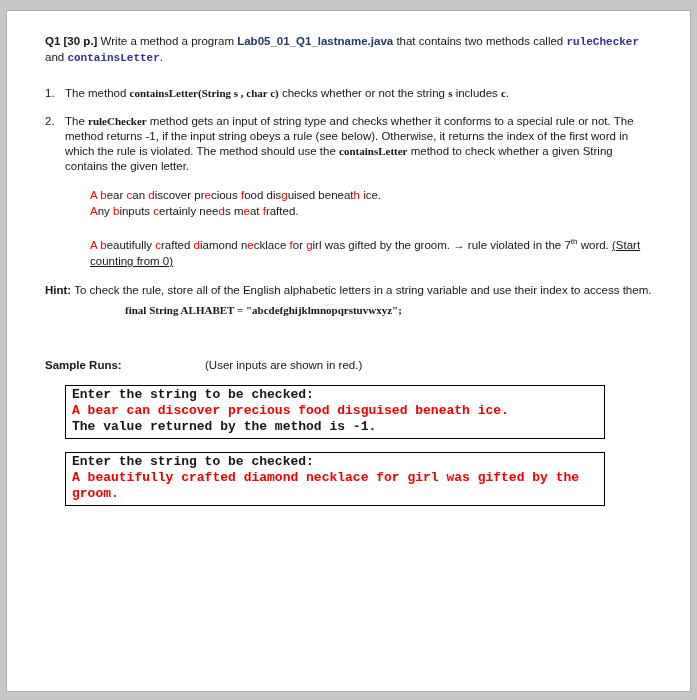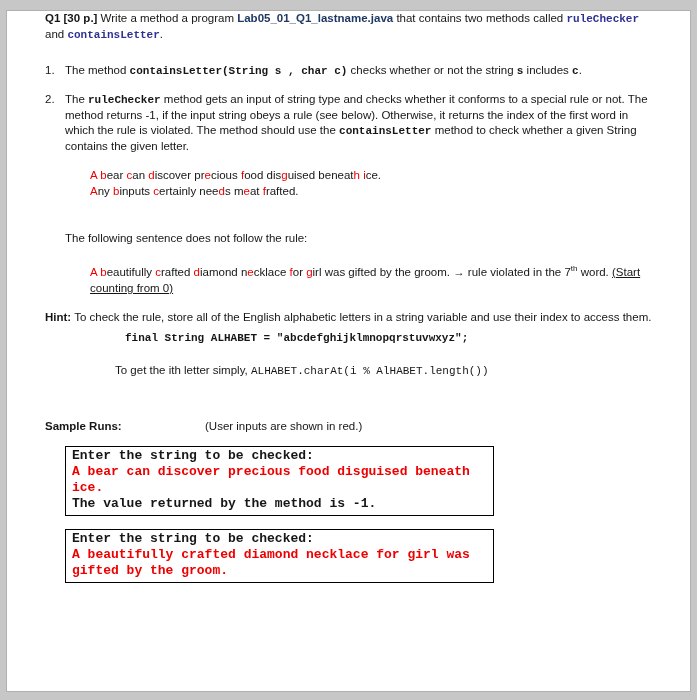--- a/index.html
+++ b/index.html
@@ -1,40 +1,40 @@
 <!DOCTYPE html>
 <html style="--red: #ee0000; --navy: #1f3864; --blue: #2e3192; --paper: #ffffff; --frame: #c7c7c7;"><head>
 <meta charset="utf-8">
 <style>
   *{box-sizing:border-box;margin:0;padding:0}
   html,body{width:697px;height:700px}
   body{background:var(--frame,#c7c7c7);font-family:"Liberation Sans",sans-serif;font-size:11.5px;color:#161616;position:relative;overflow:hidden}
   .paper{position:absolute;top:10px;left:6px;right:6px;bottom:8px;background:var(--paper,#ffffff);border:1px solid #b0b0b0}
-  .content{padding:0 34px 0 38px;line-height:15px}
+  .content{padding:23px 34px 0 38px;line-height:15px}
   .para{margin:0}
   .b{font-weight:700}
   .i{font-style:italic}
   .u{text-decoration:underline}
   .red{color:var(--red,#e00000)}
   .navy{color:var(--navy,#1f3864);font-weight:700}
-  .code{font-family:Liberation Mono, monospace;font-weight:700;font-size:11px}
+  .code{font-family:Liberation Serif, serif;font-weight:700;font-size:11px}
   .codeblue{font-family:"Liberation Mono","DejaVu Sans Mono",monospace;font-weight:700;font-size:11px;color:var(--blue,#2e3192)}
   .mono{font-family:"Liberation Mono","DejaVu Sans Mono",monospace;font-size:11px}
   .sup{font-size:8px;vertical-align:super;line-height:0}
   .isup{font-size:8px;vertical-align:super;line-height:0;font-style:italic}
   .listitem{display:flex}
   .num{width:20px;flex:0 0 20px}
   .litext{flex:1}
   .example{margin-left:45px;line-height:16px}
   .violation{width:556px}
   .codeline{margin-left:80px}
   .ithline{margin-left:70px}
   .samplerow{display:flex}
   .srlabel{flex:0 0 160px;font-weight:700}
-  .runbox{margin-left:20px;width:429px;border:1px solid #000;padding:1px 6px 3px;font-family:"Liberation Mono","DejaVu Sans Mono",monospace;font-weight:700;font-size:13px;line-height:16px}
+  .runbox{margin-left:20px;width:540px;border:1px solid #000;padding:1px 6px 3px;font-family:"Liberation Mono","DejaVu Sans Mono",monospace;font-weight:700;font-size:13px;line-height:16px}
   .boxline{white-space:normal}
   .boxline.red{color:var(--red,#e00000)}
   .mt5{margin-top:5px}.mt6{margin-top:6px}.mt12{margin-top:12px}.mt13{margin-top:13px}
   .mt14{margin-top:14px}.mt17{margin-top:17px}.mt18{margin-top:18px}.mt20{margin-top:20px}
   .mt21{margin-top:14px}.mt32{margin-top:32px}.mt40{margin-top:40px}
 </style>
 </head>
 <body>
 
 <div class="paper">
@@ -52,29 +52,27 @@
       <span class="litext"><span>The </span><span class="code">ruleChecker</span><span> method gets an input of string type and checks whether it conforms to a special rule or not. The method returns -1, if the input string obeys a rule (see below). Otherwise, it returns the index of the first word in which the rule is violated. The method should use the </span><span class="code">containsLetter</span><span> method to check whether a given String contains the given letter.</span></span>
     </div>
 
 
 
     <div class="example mt13">
       <p class="para"><span class="red">A</span><span> </span><span class="red">b</span><span>ear </span><span class="red">c</span><span>an </span><span class="red">d</span><span>iscover pr</span><span class="red">e</span><span>cious </span><span class="red">f</span><span>ood dis</span><span class="red">g</span><span>uised beneat</span><span class="red">h</span><span> </span><span class="red">i</span><span>ce.</span></p>
       <p class="para"><span class="red">A</span><span>ny </span><span class="red">b</span><span>inputs </span><span class="red">c</span><span>ertainly nee</span><span class="red">d</span><span>s m</span><span class="red">e</span><span>at </span><span class="red">f</span><span>rafted.</span></p>
     </div>
 
-    <p class="para mt32" style="margin-left:20px">The following sentence does not follow the rule:</p>
 
     <p class="para example violation mt18"><span class="red">A</span><span> </span><span class="red">b</span><span>eautifully </span><span class="red">c</span><span>rafted </span><span class="red">d</span><span>iamond n</span><span class="red">e</span><span>cklace </span><span class="red">f</span><span>or </span><span class="red">g</span><span>irl was gifted by the groom. → rule violated in the 7</span><span class="sup">th</span><span> word. </span><span class="u">(Start counting from 0)</span></p>
 
     <p class="para mt21"><span class="b">Hint:</span><span> To check the rule, store all of the English alphabetic letters in a string variable and use their index to access them.</span></p>
 
     <p class="para codeline mt5"><span class="code">final String ALHABET = "abcdefghijklmnopqrstuvwxyz";</span></p>
 
-    <p class="para ithline mt17"><span>To get the ith letter simply, </span><span class="mono">ALHABET.charAt(i % AlHABET.length())</span></p>
 
     <div class="samplerow mt40">
       <span class="srlabel">Sample Runs:</span>
       <span>(User inputs are shown in red.)</span>
     </div>
 
     <div class="runbox mt12">
         <div class="boxline">Enter the string to be checked:</div>
         <div class="boxline red">A bear can discover precious food disguised beneath ice.</div>
         <div class="boxline">The value returned by the method is -1.</div>

